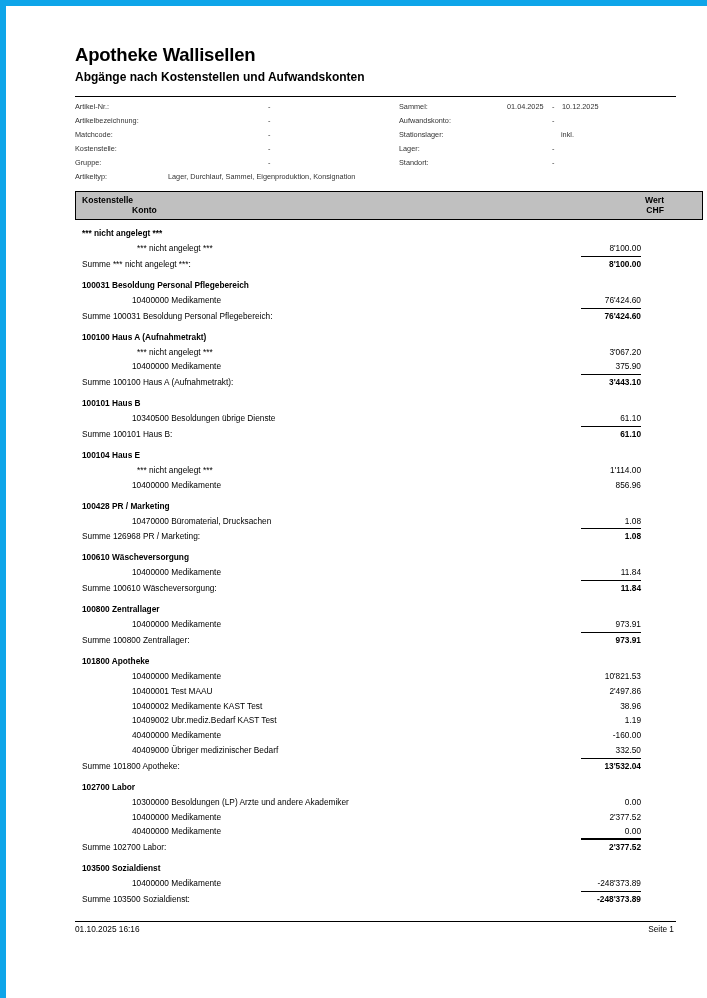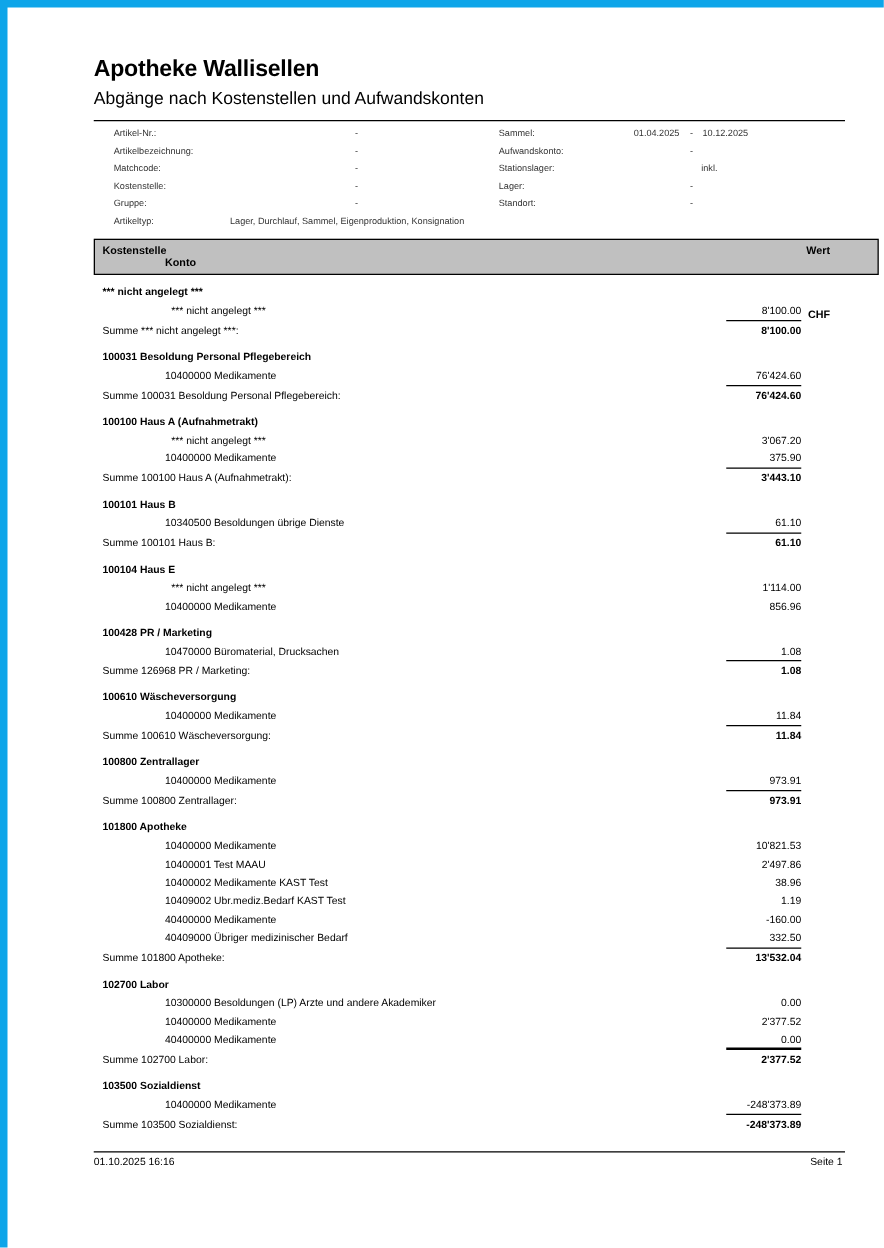--- a/index.html
+++ b/index.html
@@ -1,43 +1,43 @@
 <!DOCTYPE html>
 <html><head>
   <meta charset="utf-8">
   <style>
     html, body { margin: 0; padding: 0; background: #ffffff; }
     body { width: 707px; height: 998px; position: relative; overflow: hidden;
            font-family: "Liberation Sans", sans-serif; color: #000; }
     .page { position: absolute; left: 0; top: 0; width: 705px; height: 996px;
             border: 6px solid #0ea5e9; background: #fff; }
     .title { position: absolute; left: 69px; top: 38px; font-size: 18.5px; font-weight: bold; letter-spacing: -0.2px; }
-    .subtitle { position: absolute; left: 69px; top: 64px; font-size: 14px; font-weight: normal; }
+    .subtitle { position: absolute; left: 69px; top: 64px; font-size: 12px; font-weight: bold; }
     .topline { position: absolute; left: 69px; top: 90px; width: 601px; height: 1px; background: #000; }
 
     .meta { position: absolute; font-size: 7.3px; color: #333; line-height: 14px; }
     .meta .row { position: relative; height: 14px; white-space: nowrap; }
-    .meta-left { left: 69px; top: 94px; width: 310px; margin-left: 16px; }
+    .meta-left { left: 69px; top: 94px; width: 310px; }
     .meta-left .lab { position: absolute; left: 0; }
     .meta-left .val { position: absolute; left: 193px; }
     .meta-left .val.wide { left: 93px; }
     .meta-right { left: 393px; top: 94px; width: 280px; }
     .meta-right .lab { position: absolute; left: 0; }
     .meta-right .v1 { position: absolute; left: 108px; }
     .meta-right .sep { position: absolute; left: 153px; }
     .meta-right .v2 { position: absolute; left: 163px; }
     .meta-right .vc { position: absolute; left: 153px; }
     .meta-right .vi { position: absolute; left: 162px; }
 
     .thead { position: absolute; left: 69px; top: 185px; width: 604px; height: 27px;
              background: #c0c0c0; border: 1px solid #000; font-size: 8.6px; font-weight: bold; padding-left: 22px; }
     .thead .h1 { position: absolute; left: 6px; top: 3px; }
     .thead .h2 { position: absolute; left: 56px; top: 13px; }
     .thead .h3 { position: absolute; right: 38px; top: 3px; text-align: right; }
-    .thead .h4 { position: absolute; right: 38px; top: 13px; text-align: right; margin-top: 41px; }
+    .thead .h4 { position: absolute; right: 38px; top: 13px; text-align: right; }
 
     .body { position: absolute; left: 69px; top: 214px; width: 604px; font-size: 8.3px; }
     .group { margin-top: 6px; }
     .ghead { height: 15px; line-height: 15px; font-weight: bold; padding-left: 7px; margin-top: 2px; }
     .line { position: relative; height: 14.8px; line-height: 14.8px; }
     .line .acct { position: absolute; left: 57px; white-space: nowrap; }
     .line .acct.na { left: 62px; }
     .line .amt { position: absolute; right: 38px; text-align: right; }
     .sum { position: relative; height: 16px; line-height: 16px; }
     .sum .slab { position: absolute; left: 7px; white-space: nowrap; }

